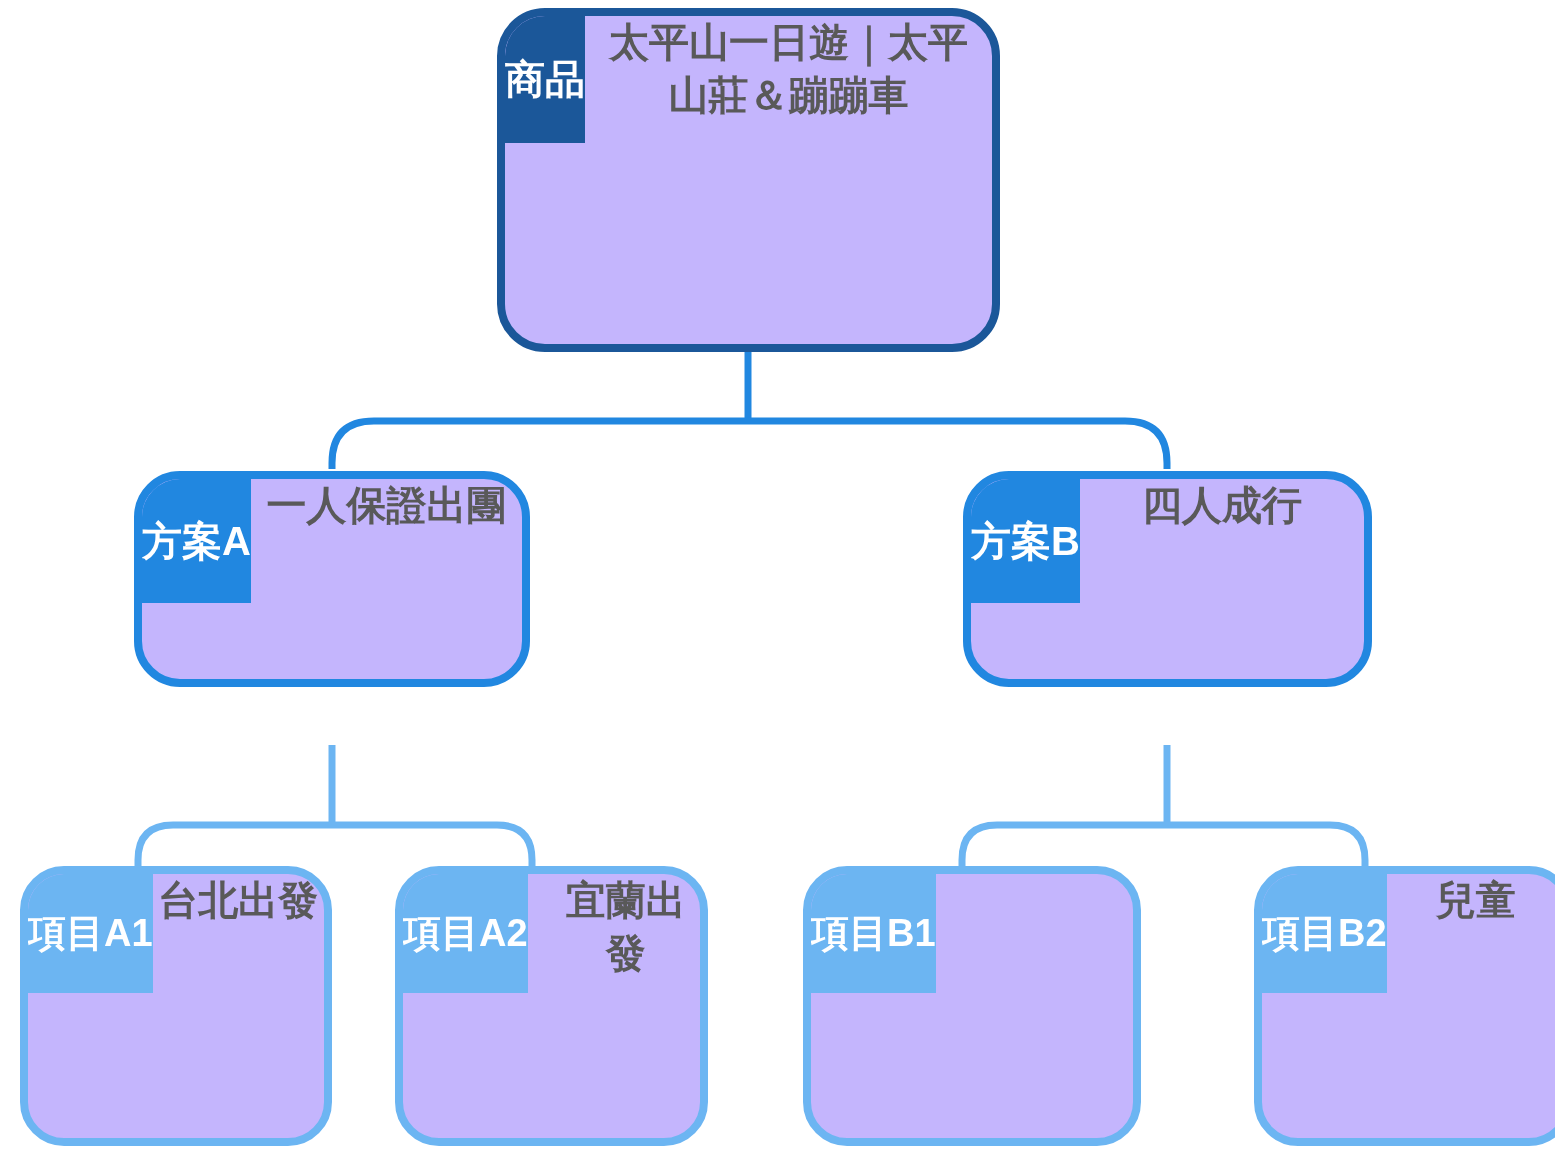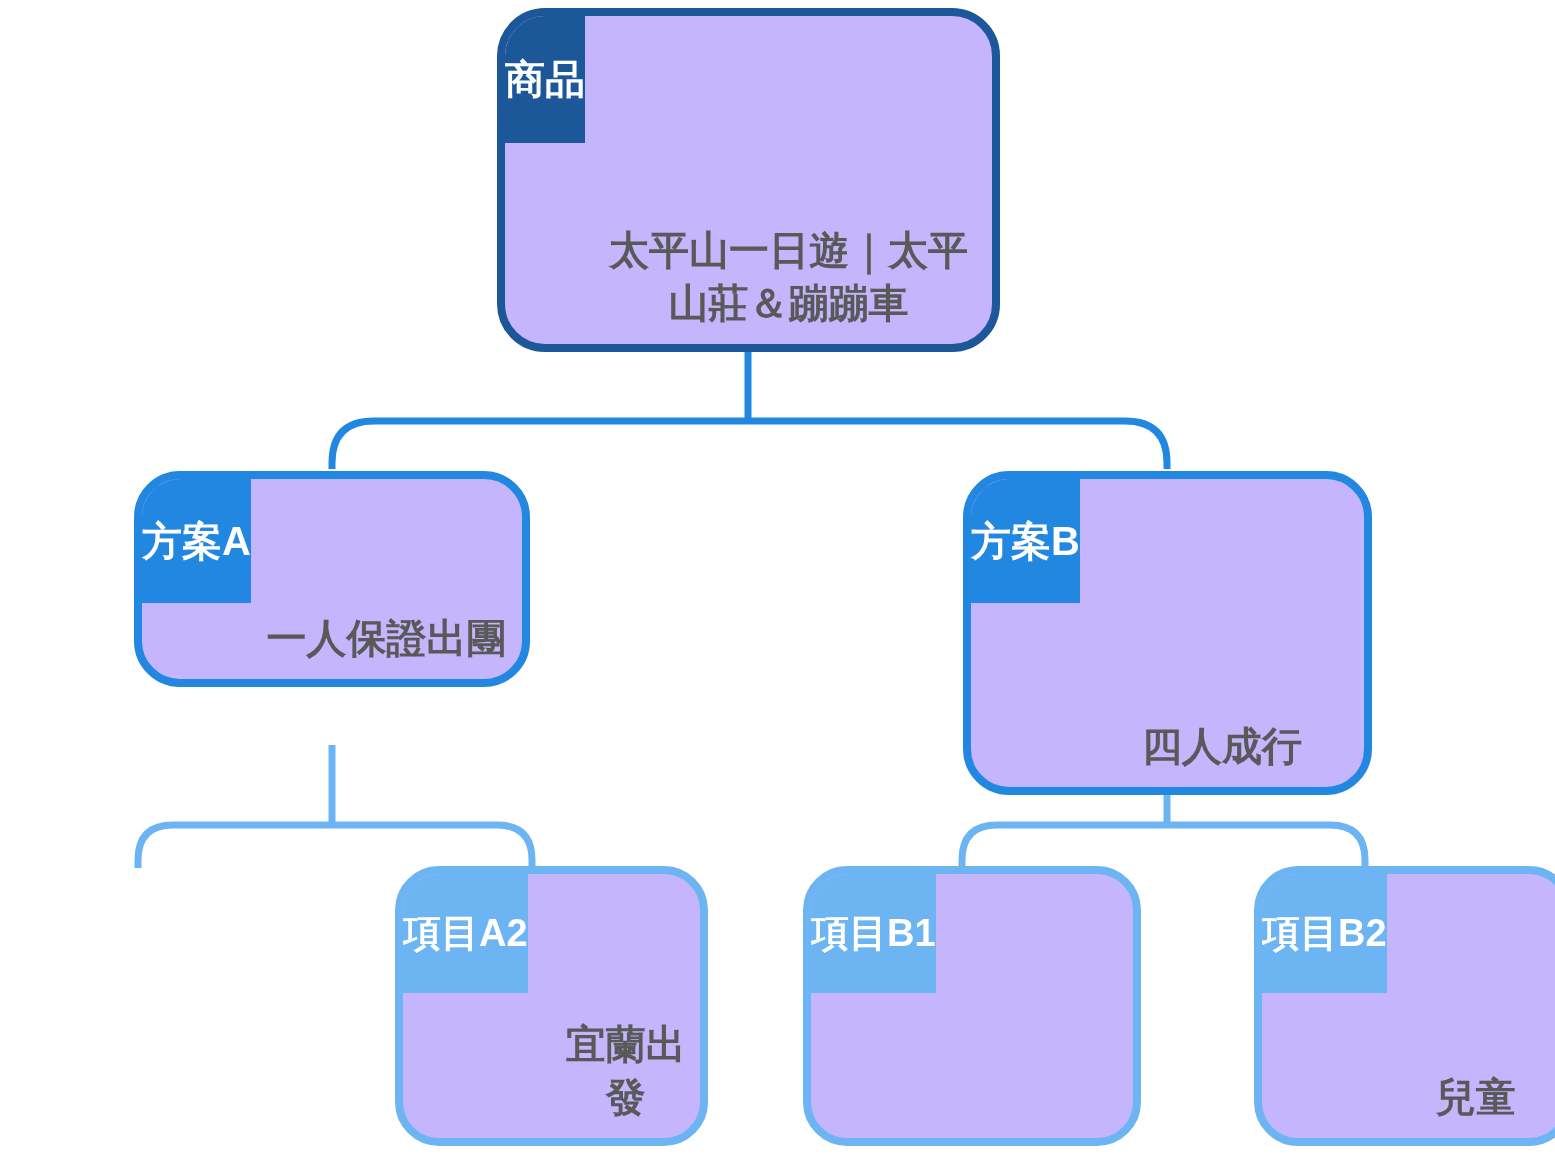--- a/index.html
+++ b/index.html
@@ -41,21 +41,21 @@
     display: flex;
     align-items: center;
     justify-content: center;
     color: #ffffff;
     font-weight: 700;
     flex: 0 0 auto;
   }
   .node-body {
     flex: 1 1 auto;
     display: flex;
-    align-items: flex-end;
+    align-items: flex-start;
     justify-content: center;
     color: var(--body-text, #595959);
     font-weight: 700;
     text-align: center;
     padding-bottom: 14px;
   }
   .node-body p { margin: 0; line-height: 1.32; }
 
   
   .node.root {
@@ -68,21 +68,21 @@
   .node.root .node-body p { width: 382px; }
 
   
   .node.plan {
     border: 8px solid var(--plan-header, #2187E0);
     border-radius: 46px;
   }
   .node.plan .node-header { height: 124px; background: var(--plan-header, #2187E0); font-size: 40px; }
   .node.plan .node-body   { font-size: 40px; }
   .node.plan-a { left: 134px; top: 471px; width: 396px; height: 216px; }
-  .node.plan-b { left: 963px; top: 471px; width: 409px; height: 324px; }
+  .node.plan-b { left: 963px; top: 471px; width: 409px; height: 216px; }
 
   
   .node.item {
     border: 8px solid var(--item-header, #6CB5F2);
     border-radius: 44px;
     top: 866px; height: 280px;
   }
   .node.item .node-header { height: 119px; background: var(--item-header, #6CB5F2); font-size: 38px; }
   .node.item .node-body   { font-size: 40px; }
   .node.item-a1 { left: 20px;   width: 312px; }
@@ -127,20 +127,28 @@
 
   <div class="node plan plan-b">
     <div class="node-header">
       <span>方案B</span>
     </div>
     <div class="node-body">
       <p>四人成行</p>
     </div>
   </div>
 
+  <div class="node item item-a1">
+    <div class="node-header">
+      <span>項目A1</span>
+    </div>
+    <div class="node-body">
+      <p>台北出發</p>
+    </div>
+  </div>
 
   <div class="node item item-a2">
     <div class="node-header">
       <span>項目A2</span>
     </div>
     <div class="node-body">
       <p>宜蘭出發</p>
     </div>
   </div>
 

